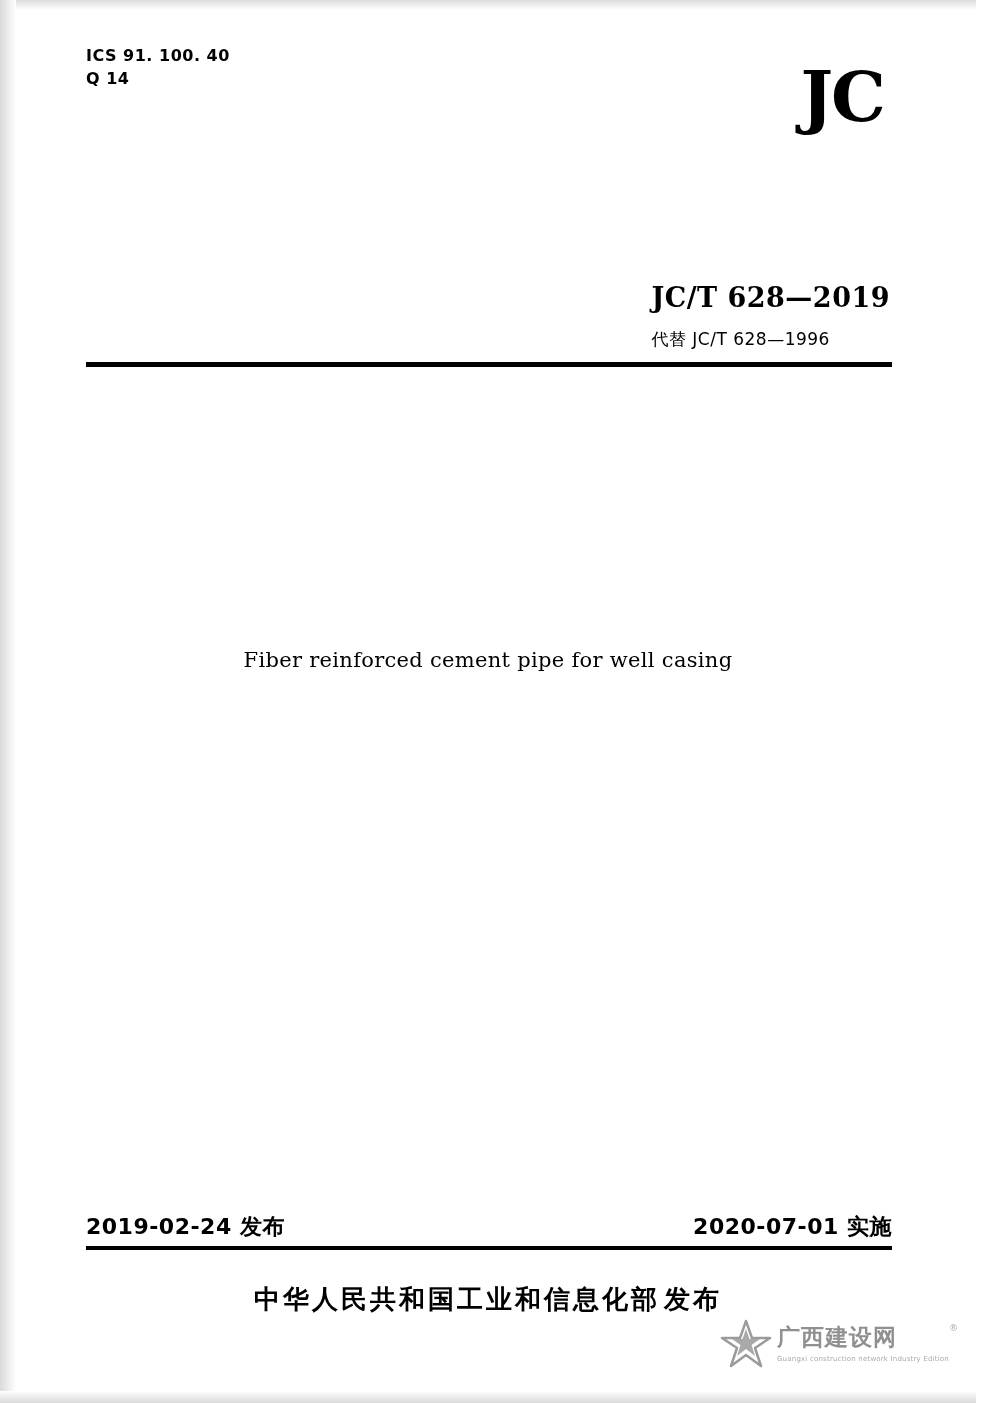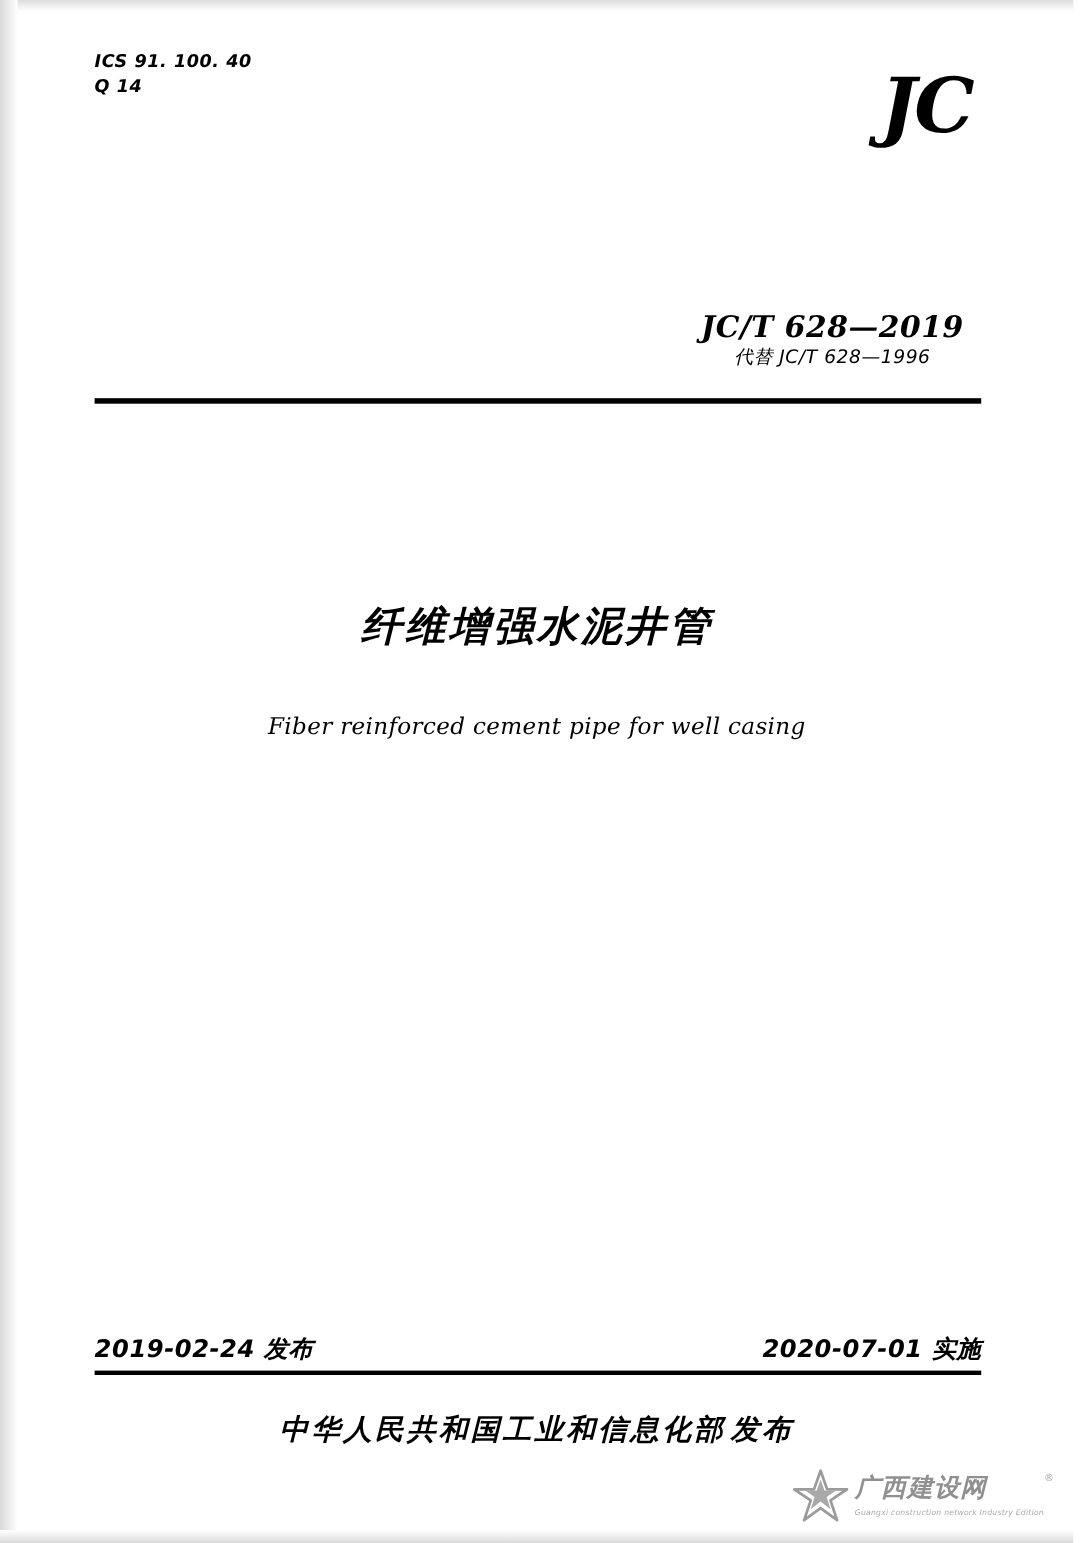--- a/index.html
+++ b/index.html
@@ -11,21 +11,20 @@
     font-family: "Liberation Sans", sans-serif;
     color: #000000;
   }
   .page {
     position: relative;
     width: 976px;
     height: 1403px;
     background: #ffffff;
     overflow: hidden;
     box-sizing: border-box;
-    font-style: italic;
   }
 
   
   .ics-block {
     position: absolute;
     left: 86px;
     top: 44px;
     line-height: 1.45;
   }
   .ics-line {
@@ -58,33 +57,33 @@
     font-family: "DejaVu Sans", sans-serif;
     font-weight: bold;
     font-size: 52px;
     letter-spacing: 2px;
     white-space: nowrap;
   }
 
   
   .std-number {
     position: absolute;
-    right: 100px;
+    right: 86px;
     top: 282px;
-    text-align: center;
+    text-align: left;
   }
   .std-number .num {
     font-family: "DejaVu Serif", serif;
     font-weight: bold;
     font-size: 27px;
     letter-spacing: 0.5px;
     white-space: nowrap;
   }
   .std-number .replaces {
-    margin-top: 0;
+    margin-top: 15px;
     font-family: "DejaVu Sans", sans-serif;
     font-size: 17px;
     letter-spacing: 0.5px;
     white-space: nowrap;
   }
 
   
   .rule-top {
     position: absolute;
     left: 86px;
@@ -158,21 +157,21 @@
     white-space: nowrap;
   }
   .issuer .verb {
     margin-left: 4px;
   }
 
   
   .watermark {
     position: absolute;
     right: 18px;
-    bottom: 16px;
+    bottom: 32px;
     display: flex;
     align-items: center;
     opacity: 0.85;
   }
   .watermark .star {
     width: 54px;
     height: 54px;
     position: relative;
     flex: 0 0 auto;
     margin-right: 4px;
@@ -249,21 +248,20 @@
   <div class="jc-logo">JC</div>
 
 
   <div class="std-number">
     <div class="num">JC/T 628—2019</div>
     <div class="replaces">代替 JC/T 628—1996</div>
   </div>
 
   <div class="rule-top"></div>
 
-  <div class="doc-title-cn">纤维增强水泥井管</div>
   <div class="doc-title-en">Fiber reinforced cement pipe for well casing</div>
 
   <div class="dates-row">
     <div class="date-item">2019-02-24 发布</div>
     <div class="date-item">2020-07-01 实施</div>
   </div>
 
   <div class="rule-bottom"></div>
 
   <div class="issuer">

